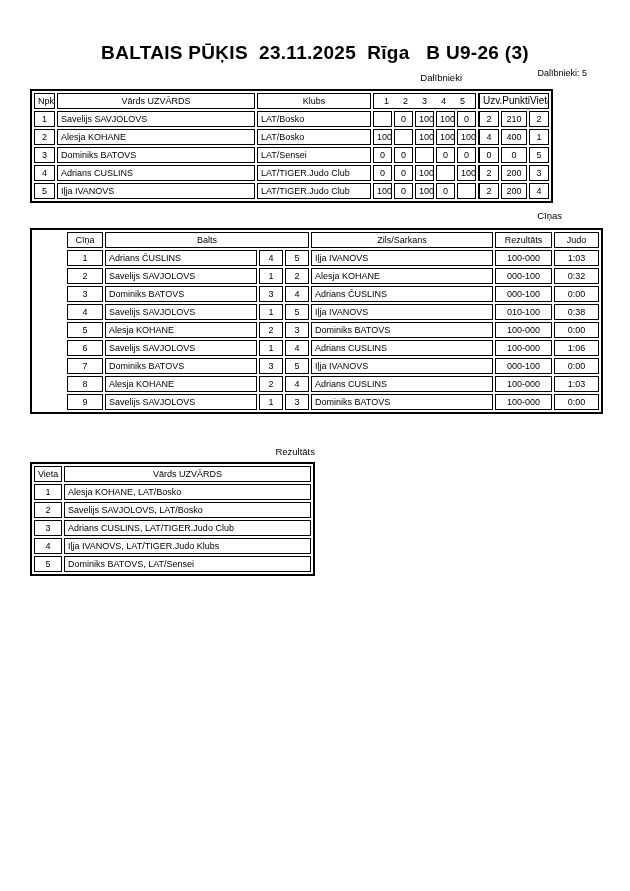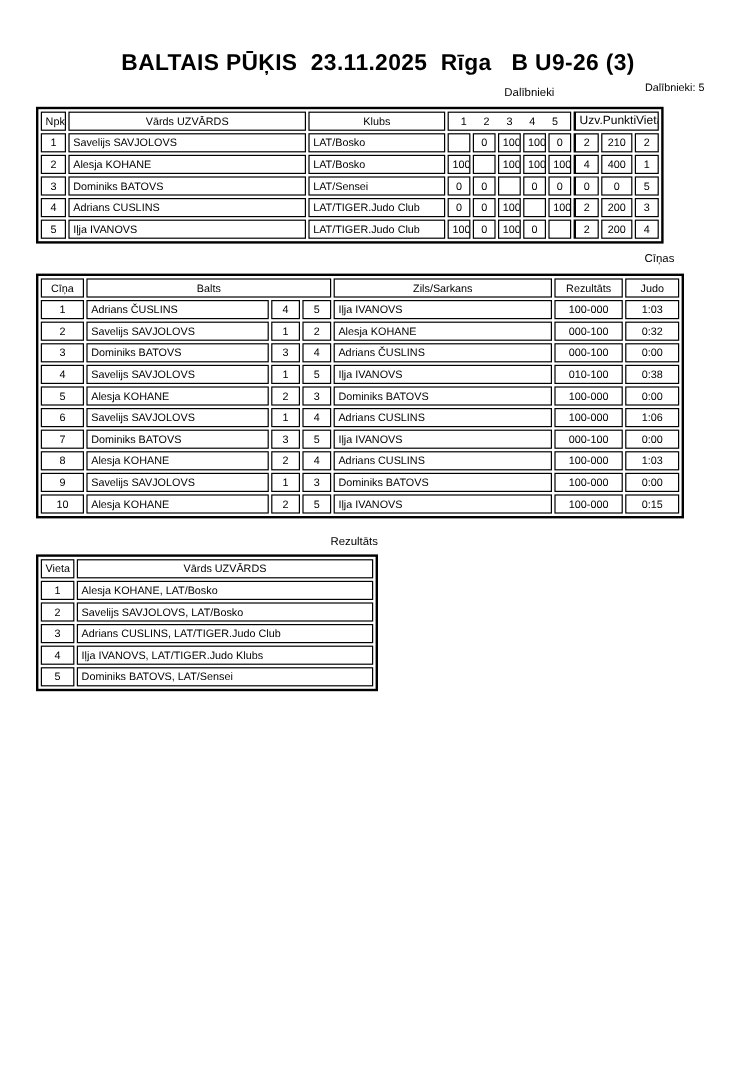--- a/index.html
+++ b/index.html
@@ -43,21 +43,21 @@
 
   table.sheet {
     position: absolute;
     border-collapse: separate;
     border-spacing: 2px;
     border: 2px solid #000;
     background: #fff;
     table-layout: fixed;
   }
   #tbl-participants { left: 30px; top: 89px;  width: 523px; }
-  #tbl-fights       { left: 30px; top: 228px; width: 540px; }
+  #tbl-fights       { left: 30px; top: 228px; width: 540px; padding-left: 33px; }
   #tbl-results      { left: 30px; top: 462px; width: 285px; }
 
   table.sheet th, table.sheet td {
     border: 1px solid #000;
     font-size: 9px;
     font-weight: normal;
     height: 14px;
     line-height: 14px;
     padding: 0 3px;
     overflow: hidden;
@@ -287,29 +287,20 @@
   </tr>
   <tr>
     <td class="c">9</td>
     <td class="l">Savelijs SAVJOLOVS</td>
     <td class="c">1</td>
     <td class="c">3</td>
     <td class="l">Dominiks BATOVS</td>
     <td class="c">100-000</td>
     <td class="c">0:00</td>
   </tr>
-  <tr>
-    <td class="c">10</td>
-    <td class="l">Alesja KOHANE</td>
-    <td class="c">2</td>
-    <td class="c">5</td>
-    <td class="l">Iļja IVANOVS</td>
-    <td class="c">100-000</td>
-    <td class="c">0:15</td>
-  </tr>
 </tbody>
   </table>
 
 <div class="section-label" id="label-results">Rezultāts</div>
 
 <table class="sheet" id="tbl-results">
   <colgroup>
     <col style="width:28px">
       <col style="width:247px">
   </colgroup>

